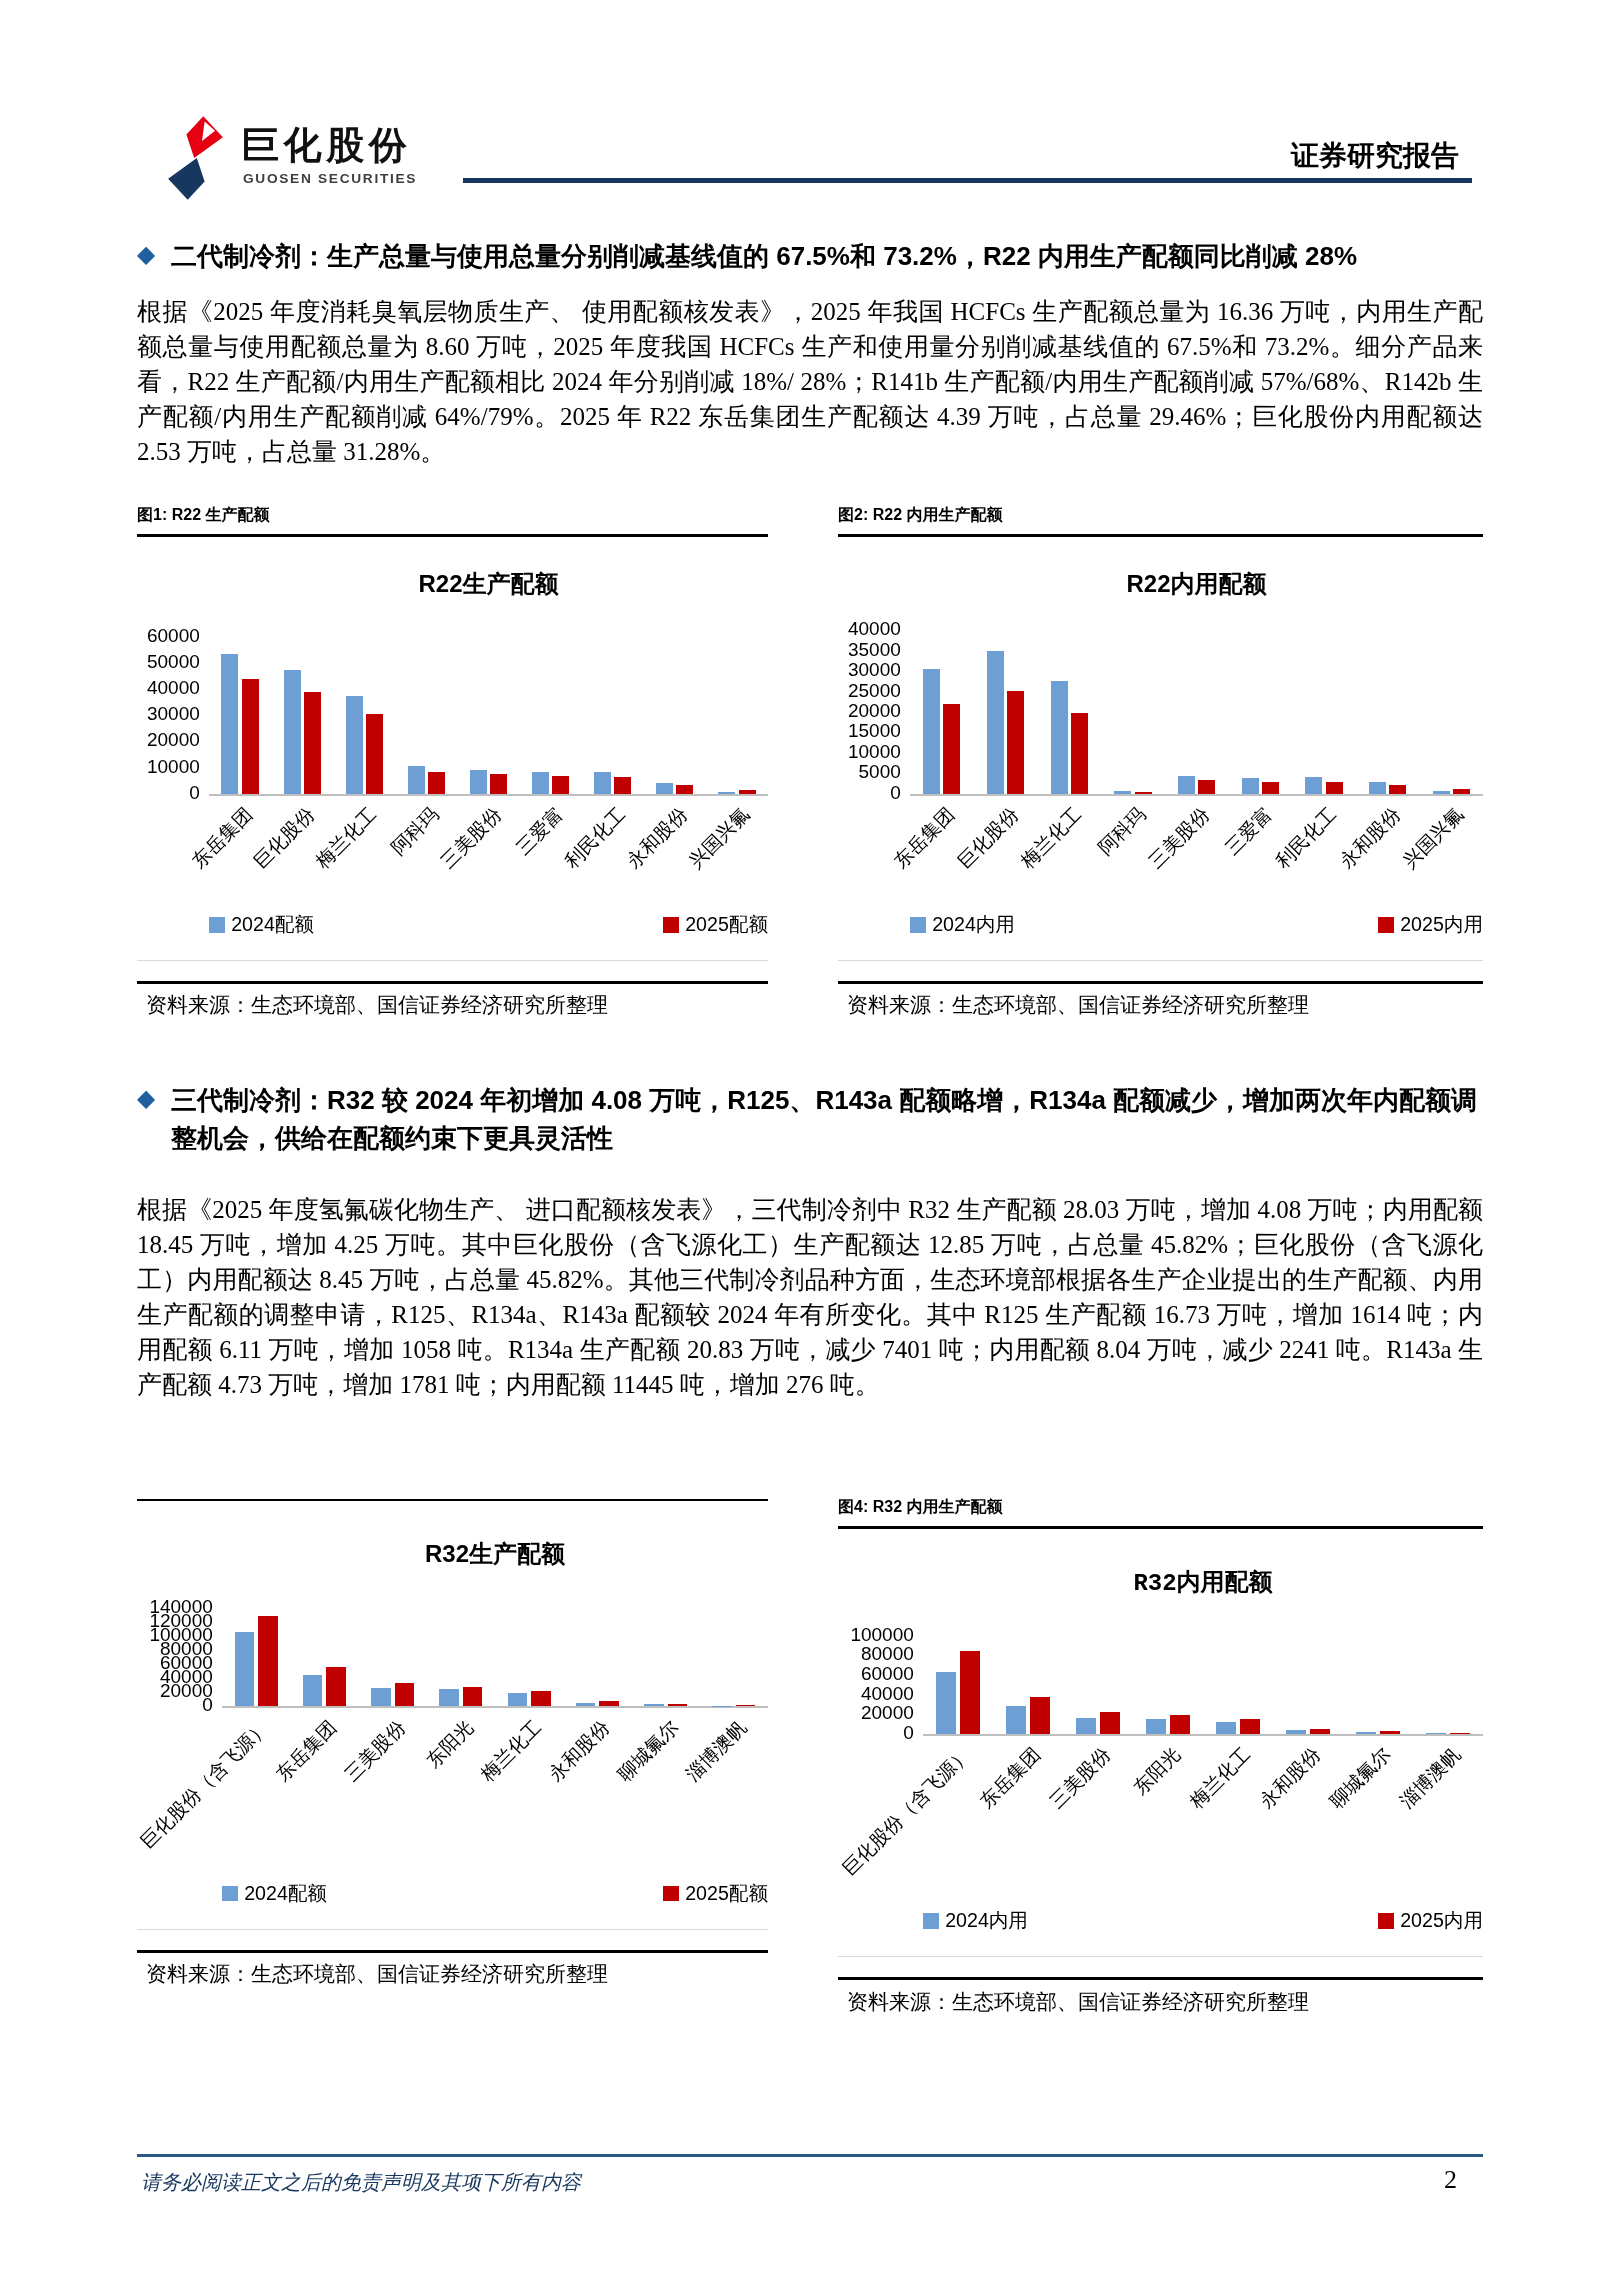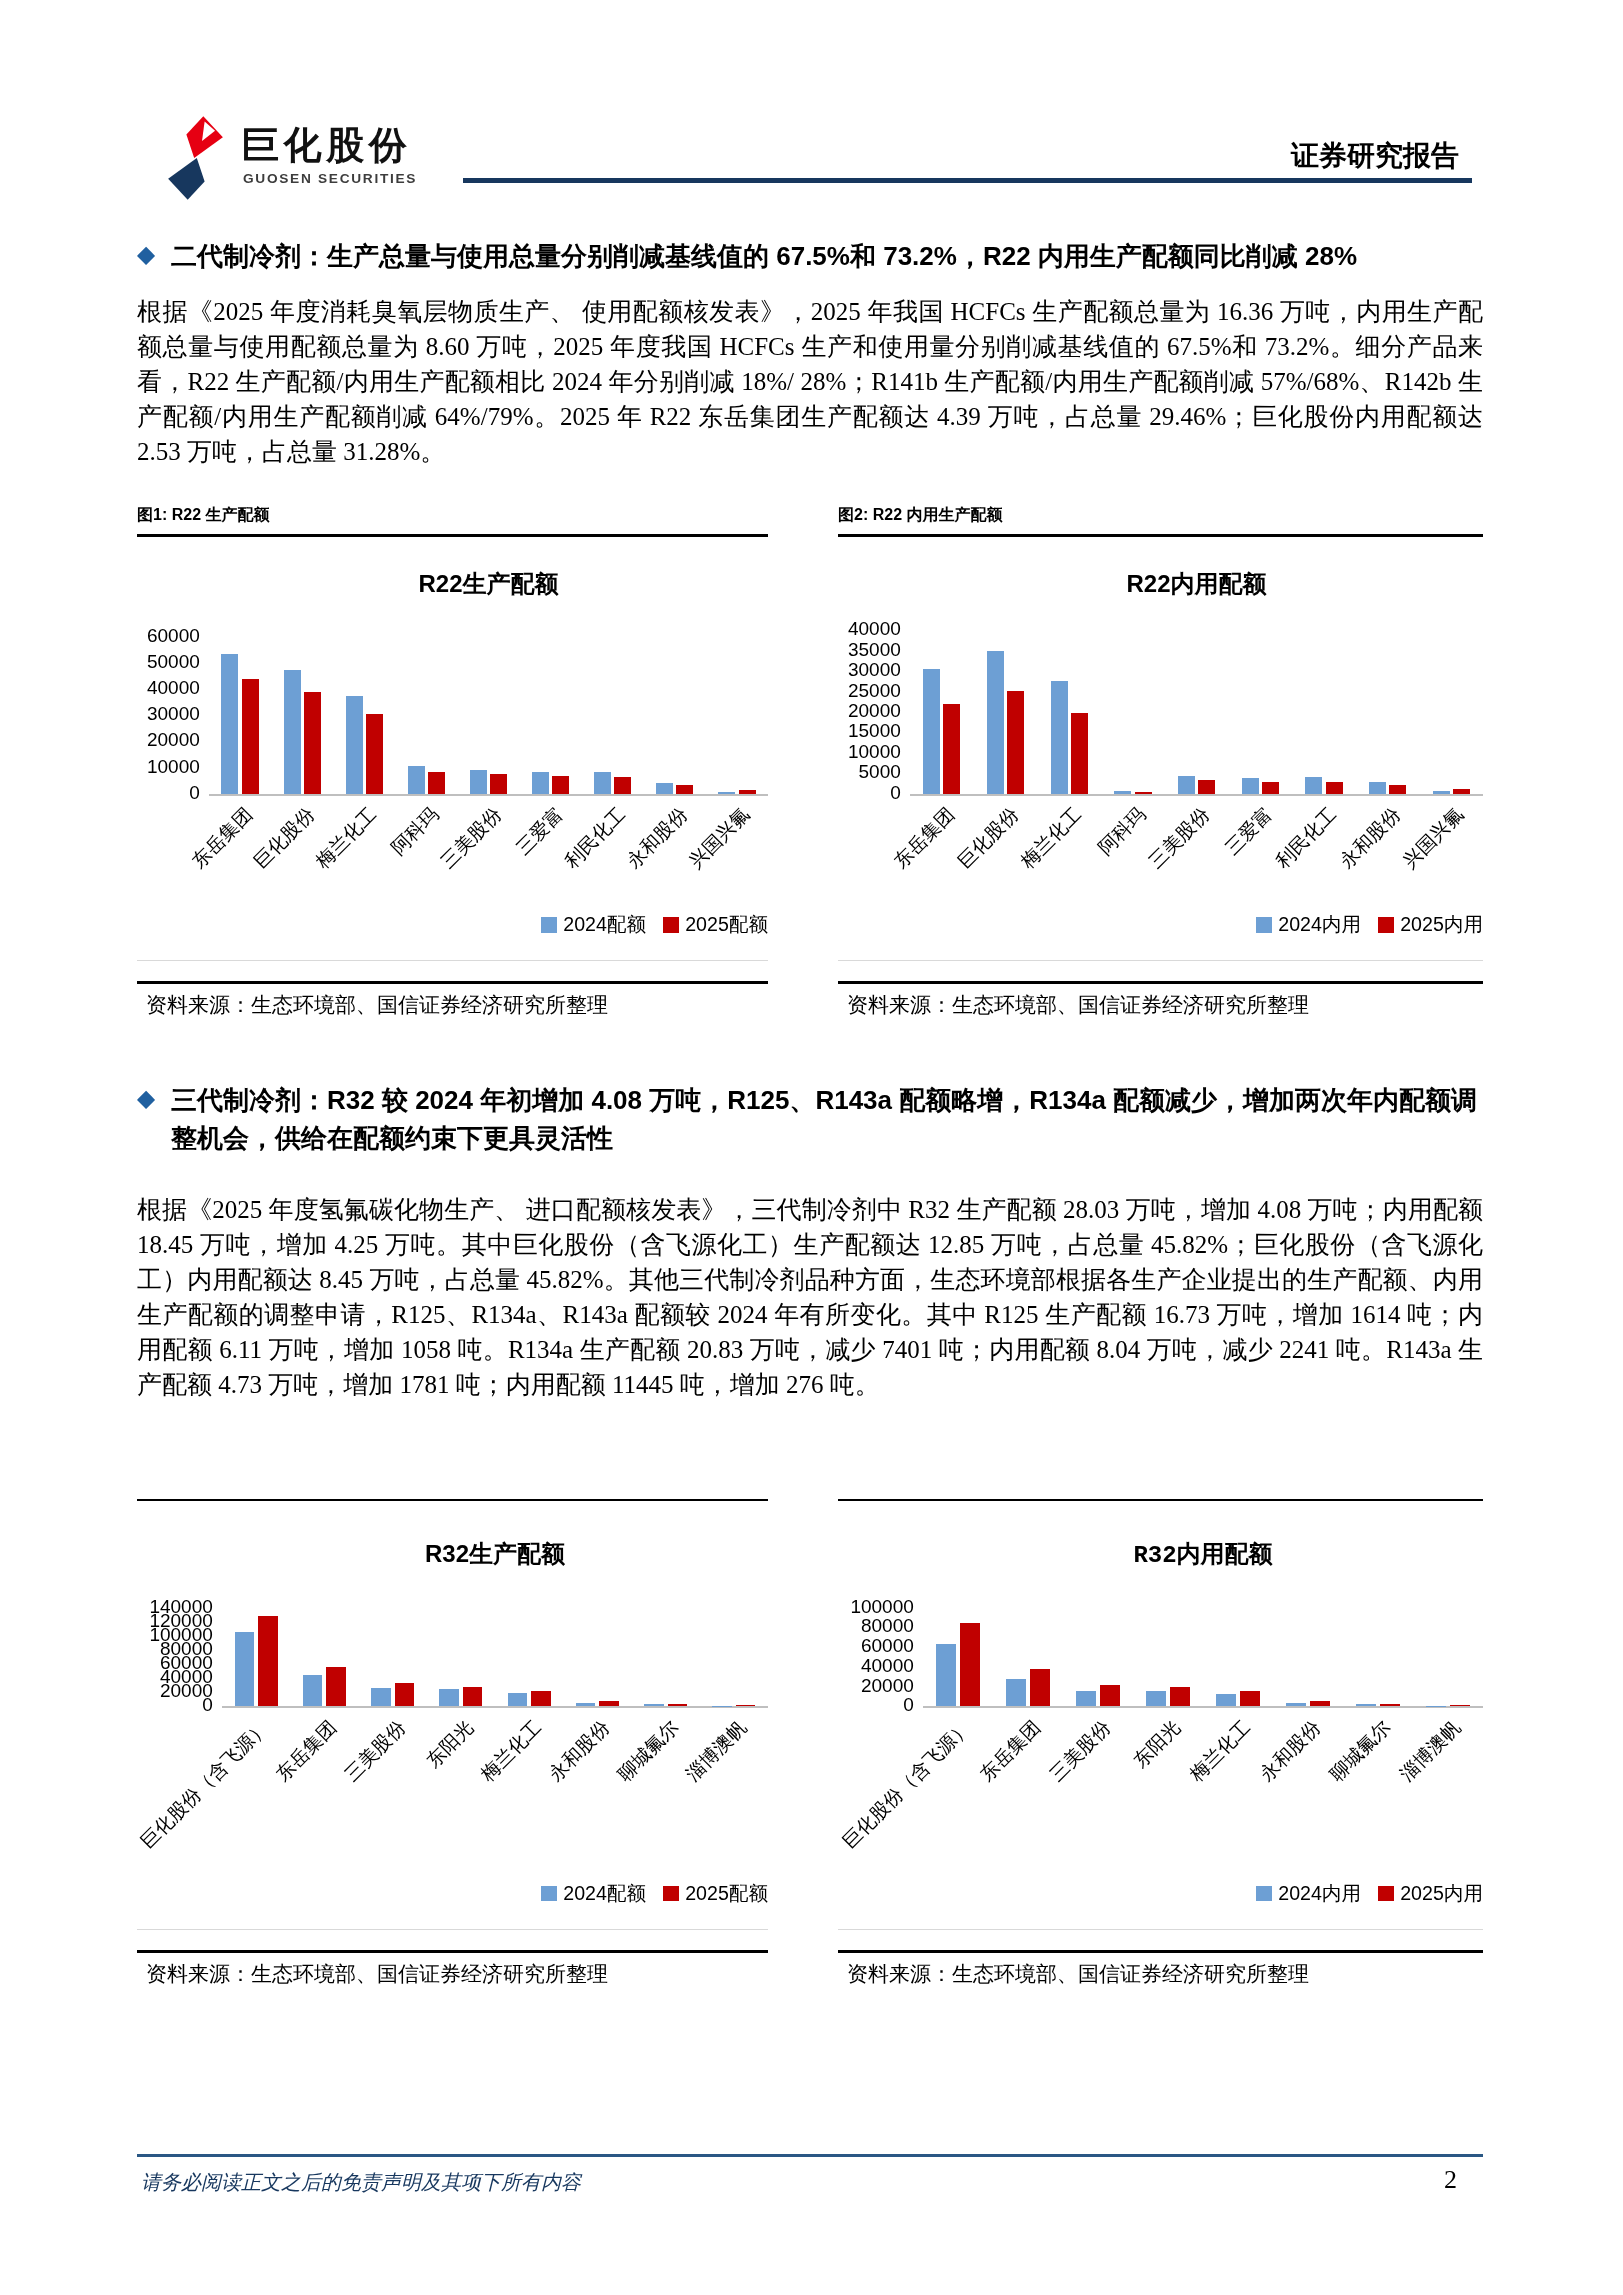--- a/index.html
+++ b/index.html
@@ -51,21 +51,21 @@
   .plot { position:relative; display:flex; border-bottom:2px solid #BFBFBF; }
   .group { flex:1; display:flex; justify-content:center; align-items:flex-end; }
   .bar { display:block; }
   .xlabels { display:flex; }
   .xcell { flex:1; position:relative; }
   .xcell span {
     position:absolute; top:6.5px; right:50%;
     transform:rotate(-45deg); transform-origin:100% 0;
     white-space:nowrap; font-size:19px; color:#000;
   }
-  .legend { display:flex; justify-content:flex-end; align-items:center; gap:17px; }
+  .legend { display:flex; justify-content:space-between; align-items:center; gap:17px; }
   .legend-entry { display:flex; align-items:center; gap:6.5px; }
   .legend-swatch { width:15.7px; height:15.7px; display:inline-block; }
   .legend-label { font-size:19.6px; color:#000; }
 
   
   .footer-rule { position:absolute; left:137px; width:1346px; top:2154px; height:3.3px; background:#2A5784; }
   .footer-text {
     position:absolute; left:141px; top:2169px;
     font-family:"Liberation Serif", serif; font-style:italic;
     font-size:20px; color:#17375E;
@@ -394,20 +394,21 @@
                     <span class="legend-label">2025配额</span>
                   </div>
                 </div>
               </div>
             </div>
           </div>
         <div class="fig-rule-bottom"></div>
         <div class="fig-source">资料来源：生态环境部、国信证券经济研究所整理</div>
       </div>
       <div class="figure col2">
+        <div class="fig-caption">图4: R32 内用生产配额</div>
         <div class="fig-rule-top"></div>
         <div class="chart-box">
             <div class="chart-title" style="margin-top: 37px; margin-left: 85px; font-family: Liberation Mono, monospace;">R32内用配额</div>
             <div class="chart-main" style="margin-top: 38px;">
               <div class="ygutter" style="width: 85px; height: 98px;">
                 <span class="ytick" style="bottom: -9.8px;">0</span>
                 <span class="ytick" style="bottom: 9.8px;">20000</span>
                 <span class="ytick" style="bottom: 29.4px;">40000</span>
                 <span class="ytick" style="bottom: 49px;">60000</span>
                 <span class="ytick" style="bottom: 69px;">80000</span>

